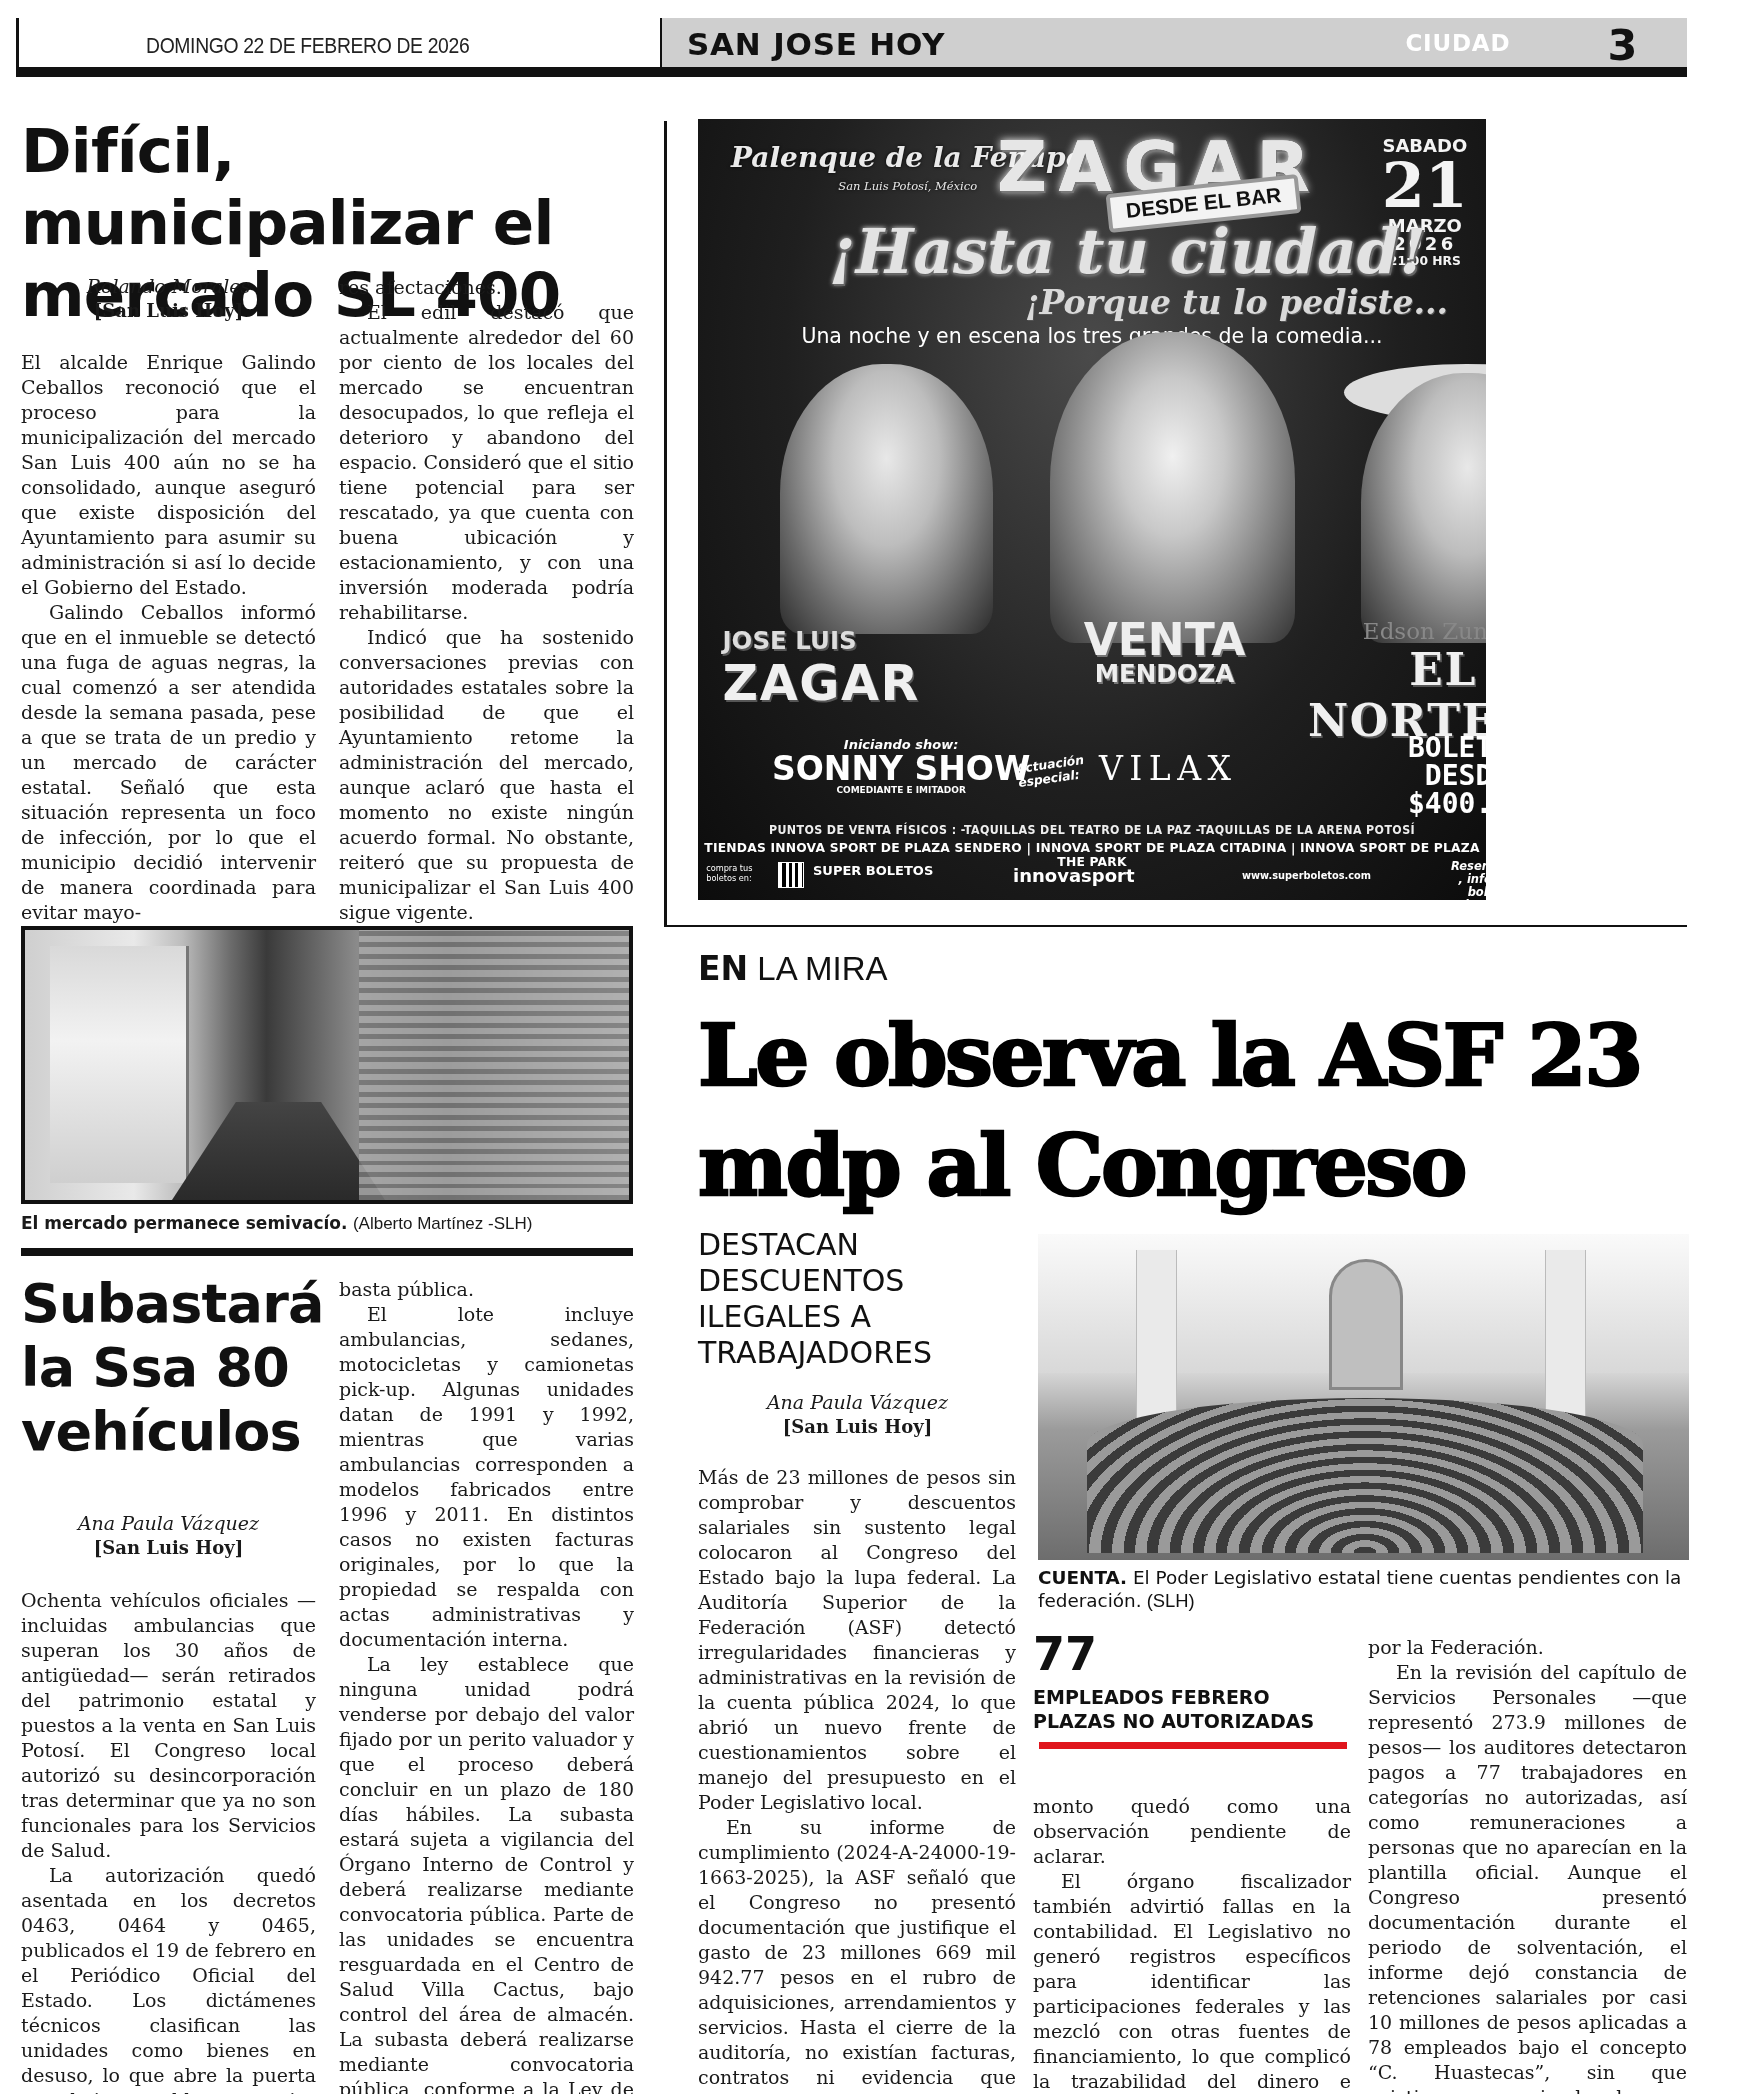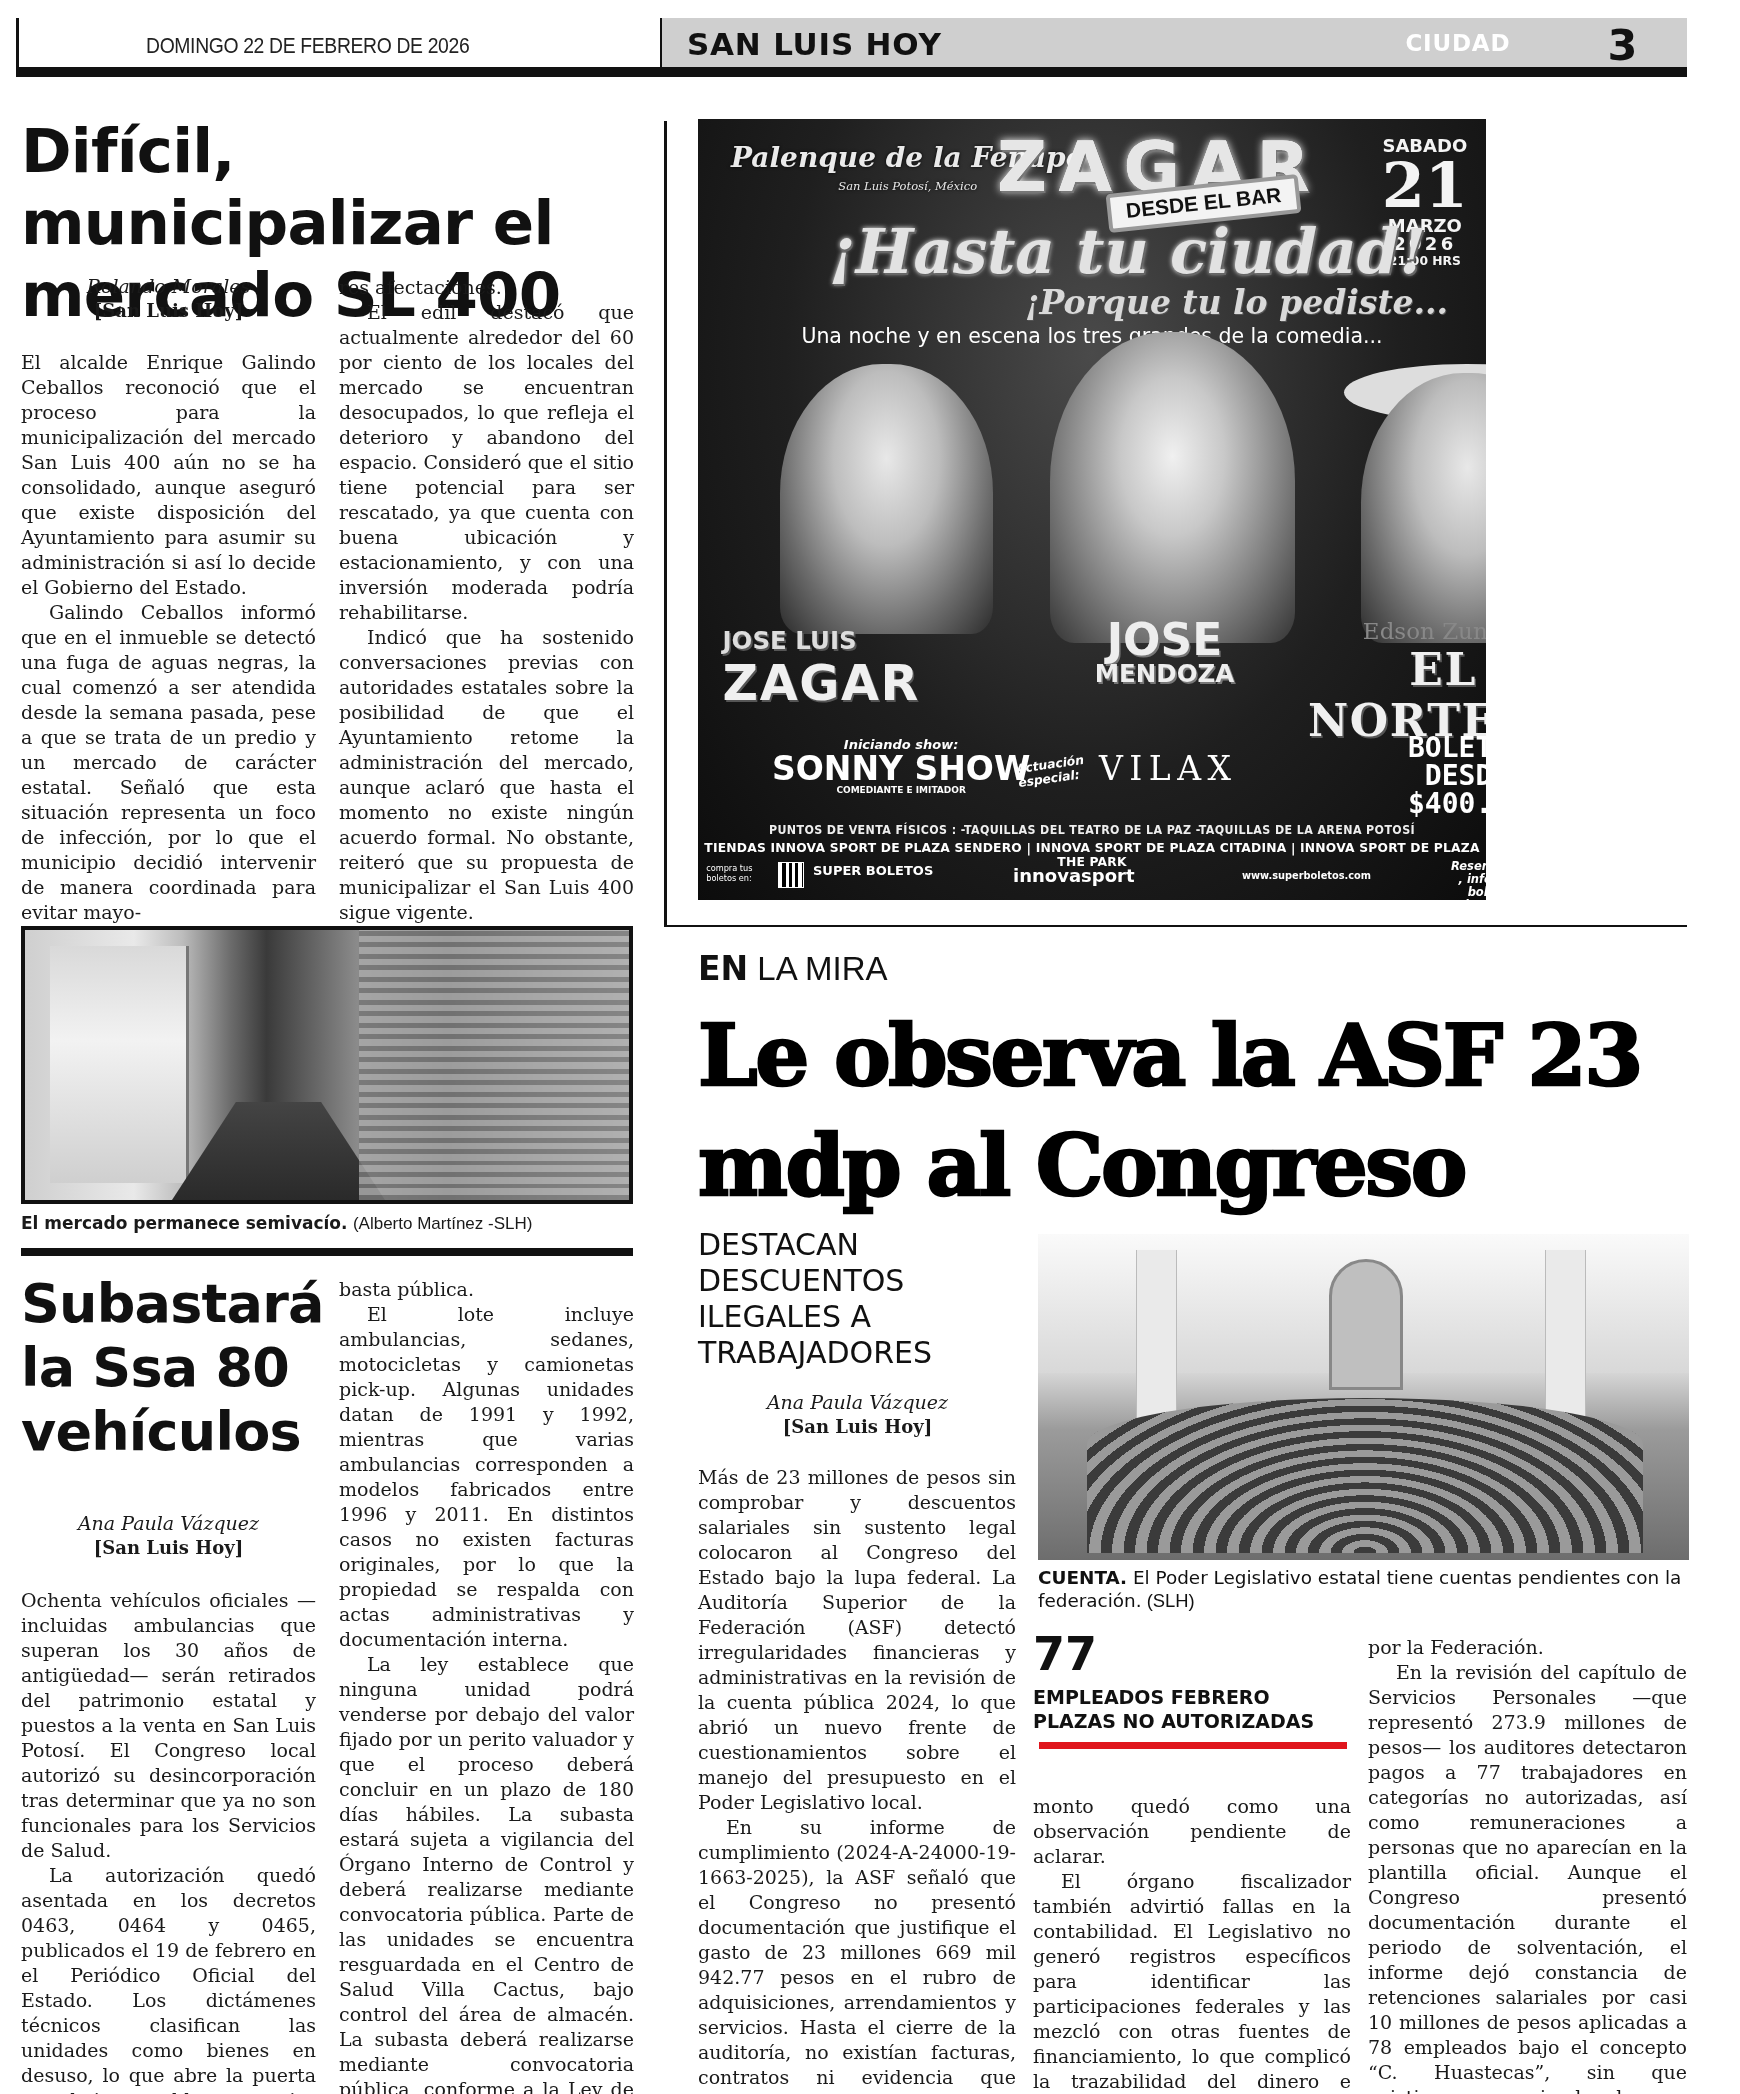--- a/index.html
+++ b/index.html
@@ -118,21 +118,21 @@
   .stat .rule { display: block; margin: 8.2px auto 0; width: 308px; height: 6.5px; background: #e0161d; }
 </style>
 </head>
 <body>
 
 <header class="hdr">
   <div class="hdr-left">
     <span class="hdr-date">DOMINGO 22 DE FEBRERO DE 2026</span>
   </div>
   <div class="hdr-right">
-    <span class="hdr-brand">SAN LUIS HOY</span>
+    <span class="hdr-brand">SAN JOSE HOY</span>
     <span class="hdr-section">CIUDAD</span>
     <span class="hdr-page">3</span>
   </div>
   <div class="hdr-bar"></div>
 </header>
 
 <div class="vrule"></div>
 <div class="hrule-top"></div>
 
 <article>
@@ -202,21 +202,21 @@
   <div class="person p1"></div>
   <div class="person p2"></div>
   <div class="hat"></div>
   <div class="person p3"></div>
 
   <div class="name-zagar">
     <span class="first">JOSE LUIS</span>
     <span class="last">ZAGAR</span>
   </div>
   <div class="name-gaby">
-    <span class="first">JOSE</span>
+    <span class="first">VENTA</span>
     <span class="last">MENDOZA</span>
   </div>
   <div class="name-norteno">
     <span class="first">Edson Zuniga</span>
     <span class="last">EL NORTEÑO</span>
   </div>
 
   <div class="opener">
     <span class="lead">Iniciando show:</span>
     <span class="name">SONNY SHOW</span>

